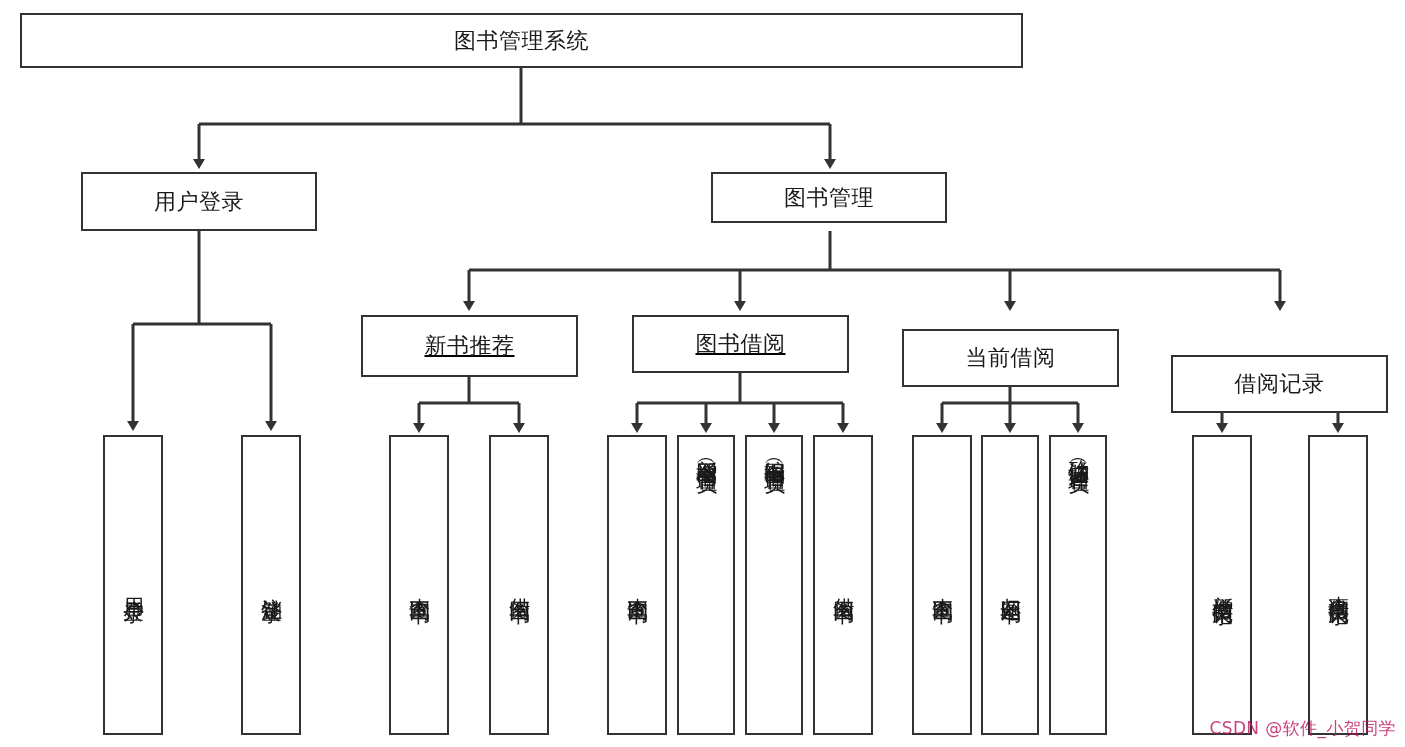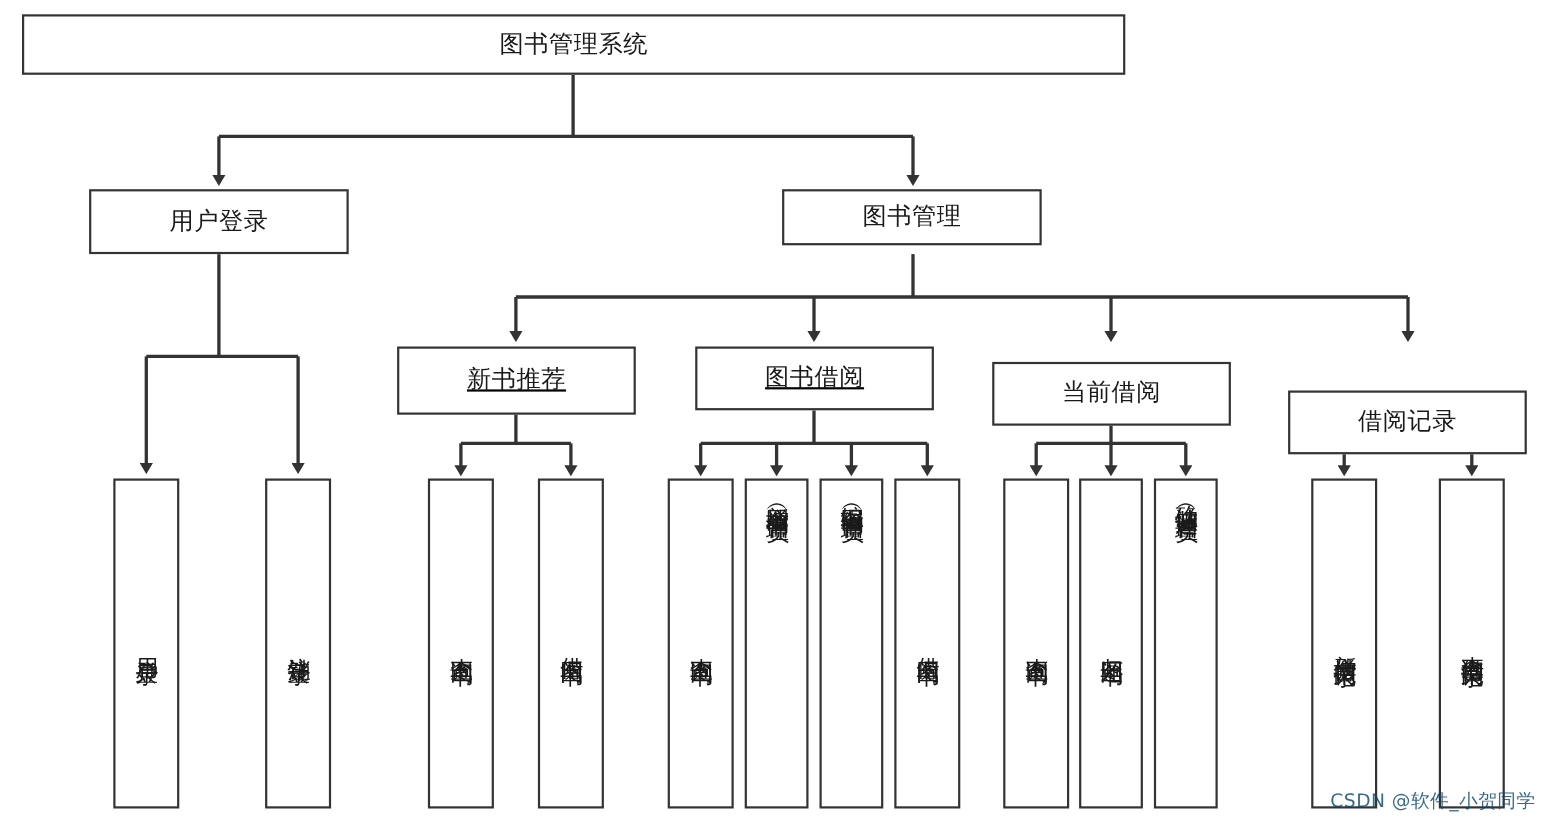--- a/index.html
+++ b/index.html
@@ -56,21 +56,21 @@
     max-height: 100%;
   }
   .node.top-align {
     align-items: flex-start;
   }
   #watermark {
     position: absolute;
     right: 9px;
     bottom: 7px;
     font-size: 17px;
-    color: #0c4a6e;
+    color: #be185d;
     opacity: 0.82;
     letter-spacing: 0.4px;
     white-space: nowrap;
     pointer-events: none;
   }
 </style>
 </head>
 <body>
 
 <div id="canvas">

